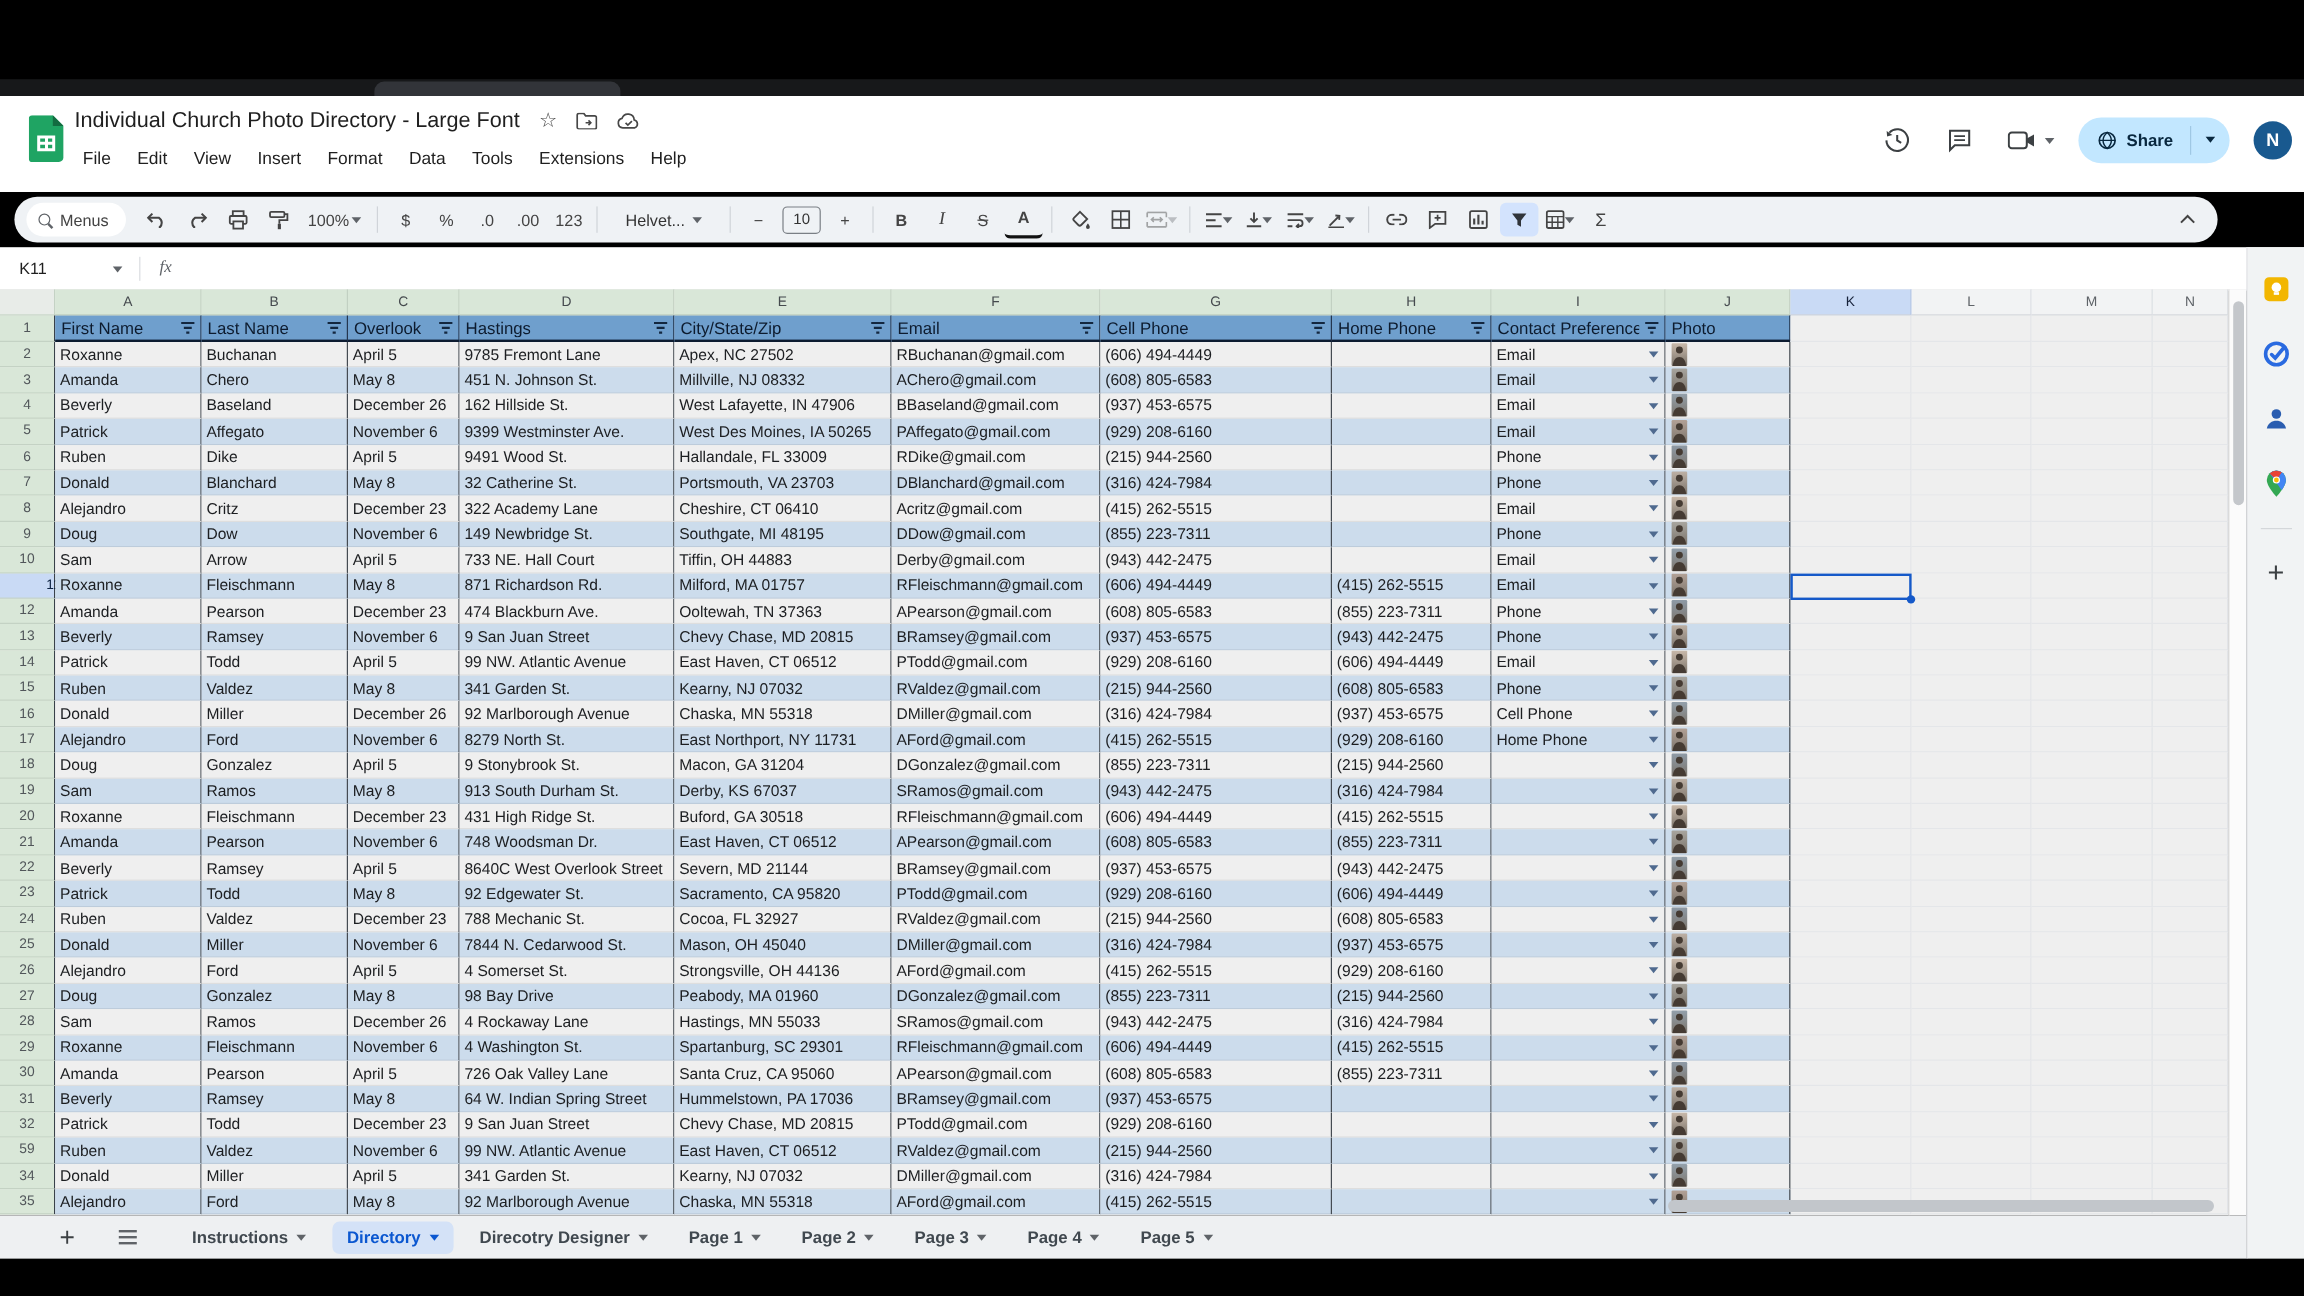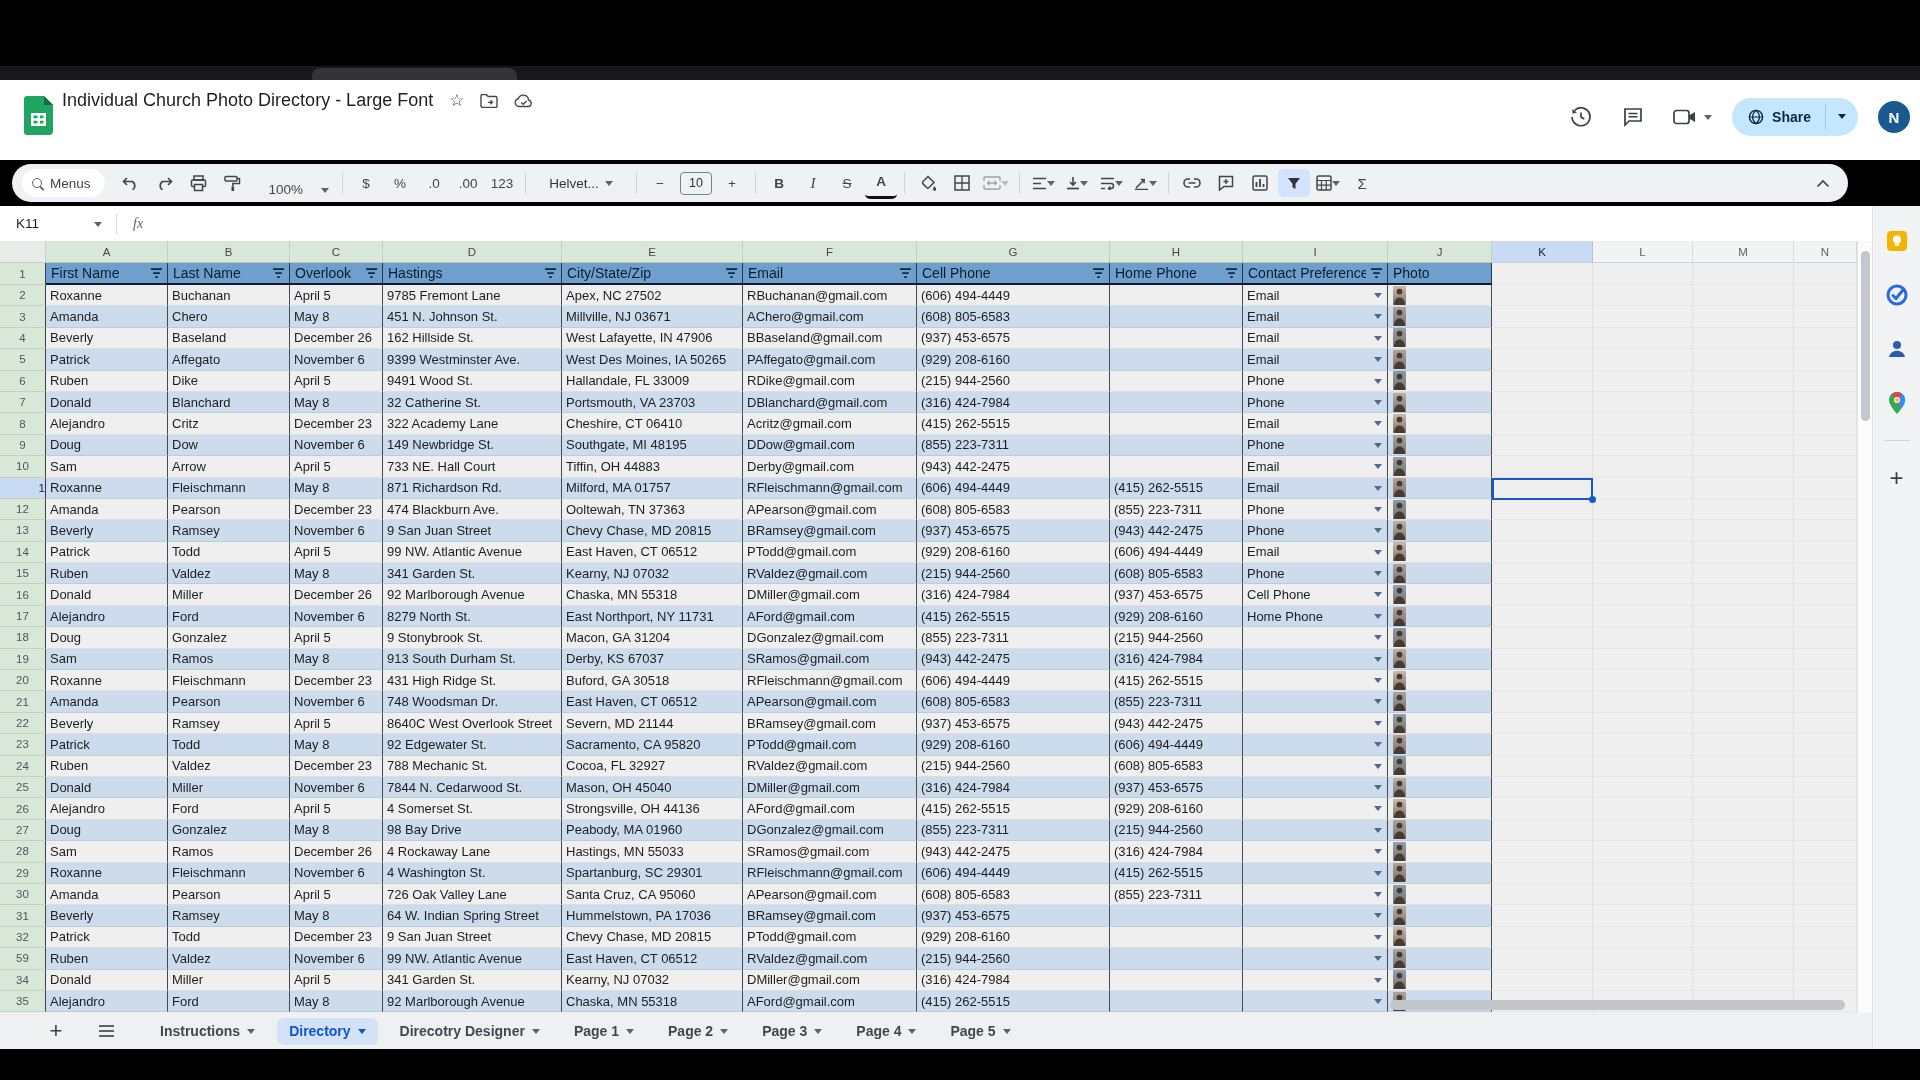--- a/index.html
+++ b/index.html
@@ -35,21 +35,21 @@
   #toolbar{top:164px;left:12px;width:1836px;height:38px;background:#eff2f5;border-radius:19px;
     display:flex;align-items:center;padding:0 10px;box-sizing:border-box;gap:2px;}
   #menus-pill{display:flex;align-items:center;gap:8px;background:#fff;border-radius:15px;height:28px;padding:0 14px 0 10px;margin-right:8px;}
   #menus-label{font-size:13.5px;color:#444;}
   .mag{width:8px;height:8px;border:1.6px solid #5f6368;border-radius:50%;position:relative;}
   .mag::after{content:"";position:absolute;width:1.6px;height:5px;background:#5f6368;left:8px;top:7px;transform:rotate(-45deg);}
   .tbi{min-width:26px;height:28px;border-radius:5px;display:flex;align-items:center;justify-content:center;
     color:#444;font-size:13.5px;padding:0 3px;flex:0 0 auto;}
   .tbi svg{display:block;}
   .tbtxt{font-weight:700;}
-  #zoom-box{display:flex;align-items:flex-end;gap:18px;padding:0 6px;margin-left:12px;}
+  #zoom-box{display:flex;align-items:center;gap:2px;padding:0 6px;}
   #font-box{display:flex;align-items:center;gap:6px;padding:0 6px;min-width:84px;color:#333;}
   #fontsize-box{width:30px;height:21px;border:1px solid #7a7f85;border-radius:4px;display:flex;align-items:center;
     justify-content:center;font-size:12.5px;color:#333;margin:0 2px;}
   #strike-label{text-decoration:line-through;}
   #textcolor-a{border-bottom:3px solid #111;line-height:13px;padding-bottom:1px;font-weight:700;}
   #filter-btn{background:#d3e3fd;}
   #toolbar-collapse{margin-left:auto;margin-right:8px;color:#444;}
   
   #formula-bar{top:206px;left:0;width:1920px;height:35px;background:#fff;border-bottom:1px solid #d7dade;
     display:flex;align-items:center;}
@@ -129,20 +129,31 @@
           <path d="M8 8.3h4M10.4 6.3l2 2-2 2" fill="none" stroke="#474747" stroke-width="1.3"></path>
         </svg>
     </span>
     <span class="title-ico">
       <svg width="20" height="14" viewBox="0 0 20 14">
           <path d="M5 12.5a4 4 0 0 1-.6-7.9A5.2 5.2 0 0 1 14.5 6a3.4 3.4 0 0 1 .5 6.5z" fill="none" stroke="#474747" stroke-width="1.4"></path>
           <path d="M7.3 8.4l1.9 1.9 3.4-3.4" fill="none" stroke="#474747" stroke-width="1.4"></path>
         </svg>
     </span>
   </div>
+  <nav class="abs" id="menubar">
+      <span class="menu-item">File</span>
+      <span class="menu-item">Edit</span>
+      <span class="menu-item">View</span>
+      <span class="menu-item">Insert</span>
+      <span class="menu-item">Format</span>
+      <span class="menu-item">Data</span>
+      <span class="menu-item">Tools</span>
+      <span class="menu-item">Extensions</span>
+      <span class="menu-item">Help</span>
+    </nav>
   <div class="abs" id="header-right">
     <span class="hr-ico">
       <svg width="22" height="22" viewBox="0 0 22 22">
           <path d="M4.5 4.5A9 9 0 1 1 2 11" fill="none" stroke="#3c4043" stroke-width="1.7"></path>
           <path d="M2.2 3.2l.4 4.6 4.4-1.4" fill="#3c4043"></path>
           <path d="M11 6.5V11l3.3 2" fill="none" stroke="#3c4043" stroke-width="1.7"></path>
         </svg>
     </span>
     <span class="hr-ico">
       <svg width="22" height="22" viewBox="0 0 22 22">
@@ -444,21 +455,21 @@
       <div class="ecell" style="width: 100px;"></div>
       <div class="ecell" style="width: 101px;"></div>
       <div class="ecell" style="width: 63px;"></div>
     </div>
     <div class="g-row band">
       <div class="rnum">3</div>
       <div class="tcell" style="width: 122px;">Amanda</div>
       <div class="tcell" style="width: 122px;">Chero</div>
       <div class="tcell" style="width: 93px;">May 8</div>
       <div class="tcell" style="width: 179px;">451 N. Johnson St.</div>
-      <div class="tcell" style="width: 181px;">Millville, NJ 03671</div>
+      <div class="tcell" style="width: 181px;">Millville, NJ 08332</div>
       <div class="tcell" style="width: 174px;">AChero@gmail.com</div>
       <div class="tcell" style="width: 193px;">(608) 805-6583</div>
       <div class="tcell" style="width: 133px;"></div>
       <div class="tcell" style="width: 145px;">Email<span class="dd"></span></div>
       <div class="tcell" style="width: 104px;">
         <span class="thumb" style="background: linear-gradient(rgb(168, 165, 158), rgb(124, 117, 108));"><svg width="13" height="19" viewBox="0 0 13 19">
             <circle cx="6.5" cy="5.6" r="2.9" fill="#453b33"></circle>
             <path d="M.8 19c.6-5.2 2.7-7.6 5.7-7.6s5.1 2.4 5.7 7.6z" fill="#453b33"></path>
           </svg></span>
       </div>

